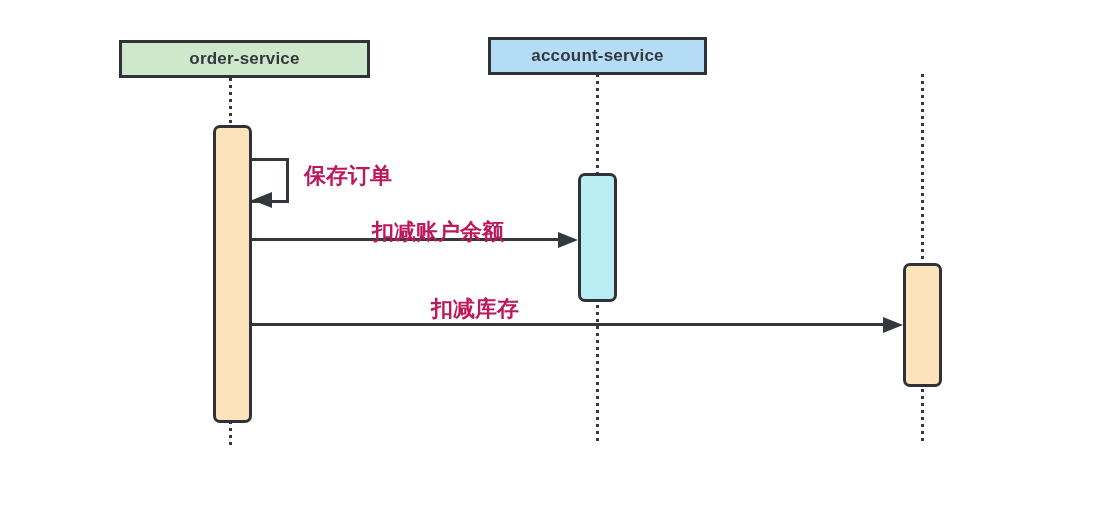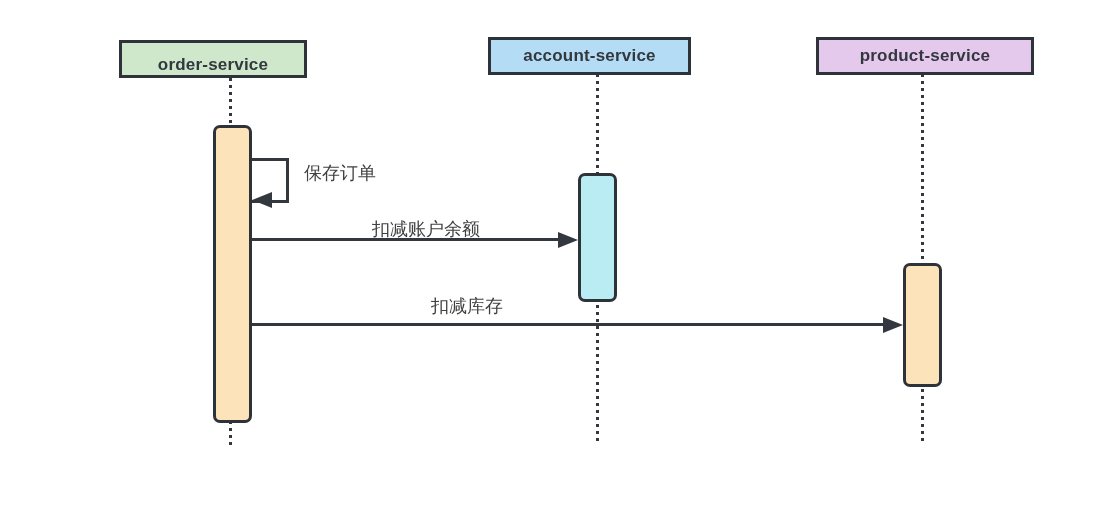--- a/index.html
+++ b/index.html
@@ -86,44 +86,41 @@
     width: 37px;
     height: 45px;
     box-sizing: border-box;
     border: 3px solid #33383f;
     border-left: none;
     z-index: 4;
   }
   
   .msg-label {
     position: absolute;
-    font-size: 18px;
-    font-weight: normal;
-    color: #404040;
+    font-size: 22px;
+    font-weight: bold;
+    color: #be185d;
     white-space: nowrap;
     z-index: 6;
   }
 </style>
 </head>
 <body>
 
 <div class="canvas">
 
   <div class="lifeline" style="left:229px; top:78px; height:367px;"></div>
   <div class="lifeline" style="left:596px; top:74px; height:367px;"></div>
   <div class="lifeline" style="left:921px; top:74px; height:367px;"></div>
 
-  <div class="participant" style="left: 119px; top: 40px; width: 188px; background-color: rgb(207, 231, 202); align-items: flex-end;">
+  <div class="participant" style="left: 119px; top: 40px; width: 251px; background-color: rgb(207, 231, 202);">
     <span>order-service</span>
   </div>
-  <div class="participant" style="left: 488px; top: 37px; width: 203px; background-color: rgb(181, 220, 245);">
+  <div class="participant" style="left: 488px; top: 37px; width: 219px; background-color: rgb(181, 220, 245);">
     <span>account-service</span>
-  </div>
-  <div class="participant" style="left: 816px; top: 37px; width: 218px; background-color: rgb(228, 201, 236);">
-    <span>product-service</span>
   </div>
 
   <div class="activation" style="left: 213px; top: 125px; height: 298px; background-color: rgb(253, 227, 186);"></div>
   <div class="activation" style="left: 578px; top: 173px; height: 129px; background-color: rgb(185, 237, 243);"></div>
   <div class="activation" style="left: 903px; top: 263px; height: 124px; background-color: rgb(253, 227, 186);"></div>
 
   <div class="self-loop"></div>
   <div class="arrow-left" style="left:252px; top:192px;"></div>
   <div class="msg-label" style="left:304px; top:161px;">保存订单</div>
 

